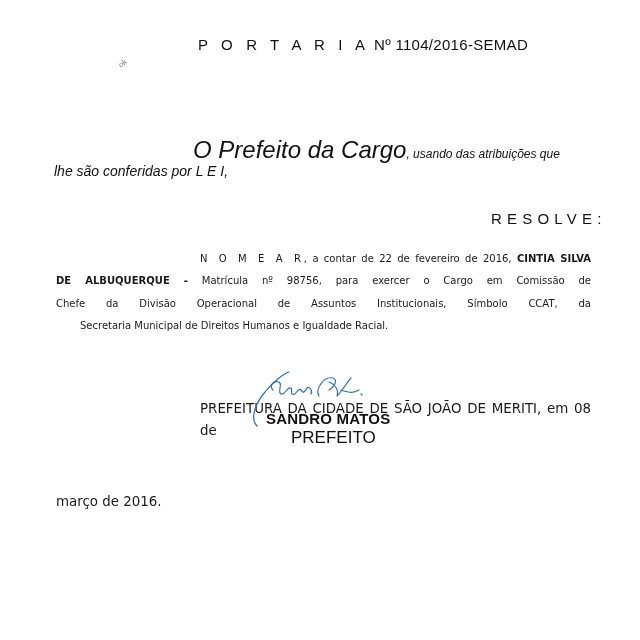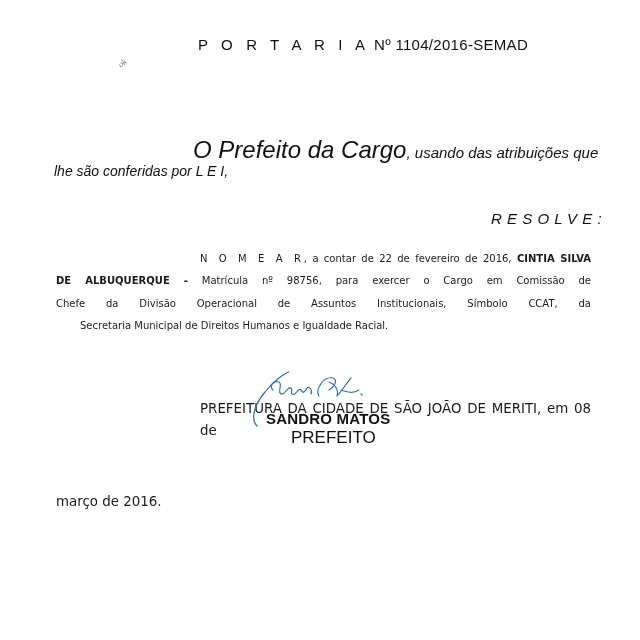--- a/index.html
+++ b/index.html
@@ -32,31 +32,30 @@
       transform: rotate(-40deg);
       font-style: italic;
       font-family: "Liberation Serif", serif;
     }
 
     .intro-line1 {
       left: 193px; top: 136px;
       font-style: italic;
     }
     .intro-line1 .big { font-size: 24px; }
-    .intro-line1 .small { font-size: 15px; }
+    .intro-line1 .small { font-size: 12px; }
     .intro-line2 {
       left: 54px; top: 163px;
       font-size: 14px;
       font-style: italic;
     }
 
     .resolve {
       left: 491px; top: 210px;
       font-size: 15px;
-      font-style: italic;
       letter-spacing: 5.2px;
     }
 
     .body-par {
       left: 56px; top: 248px;
       width: 535px;
       font-size: 10px;
       line-height: 22.3px;
       white-space: normal;
       text-align: justify;

